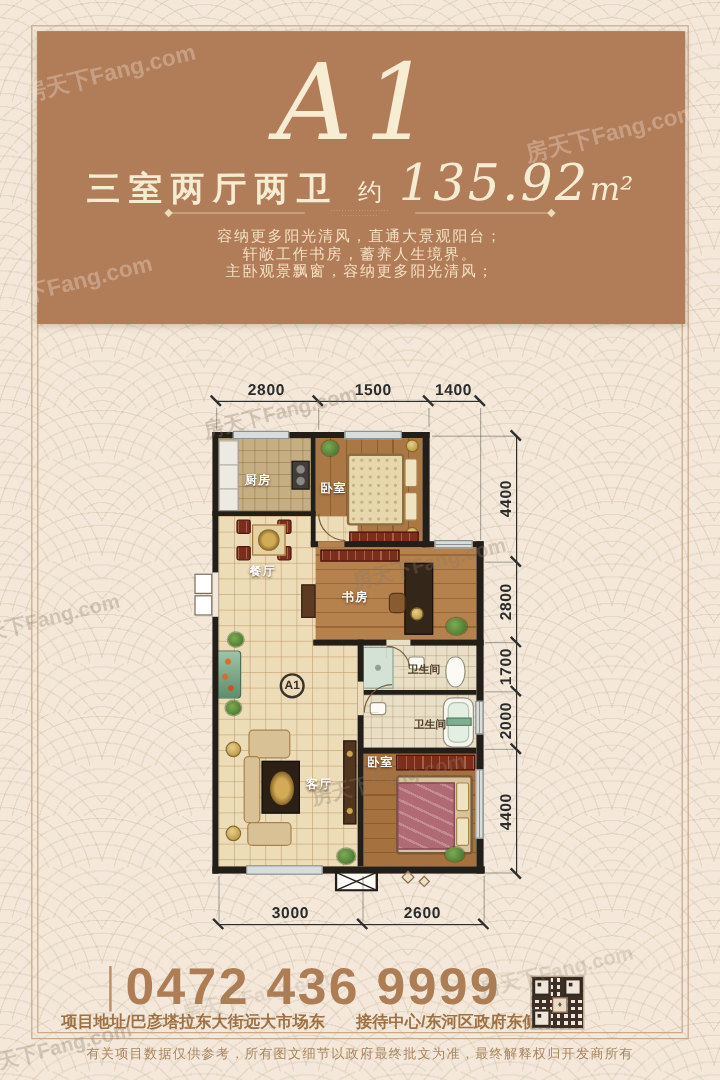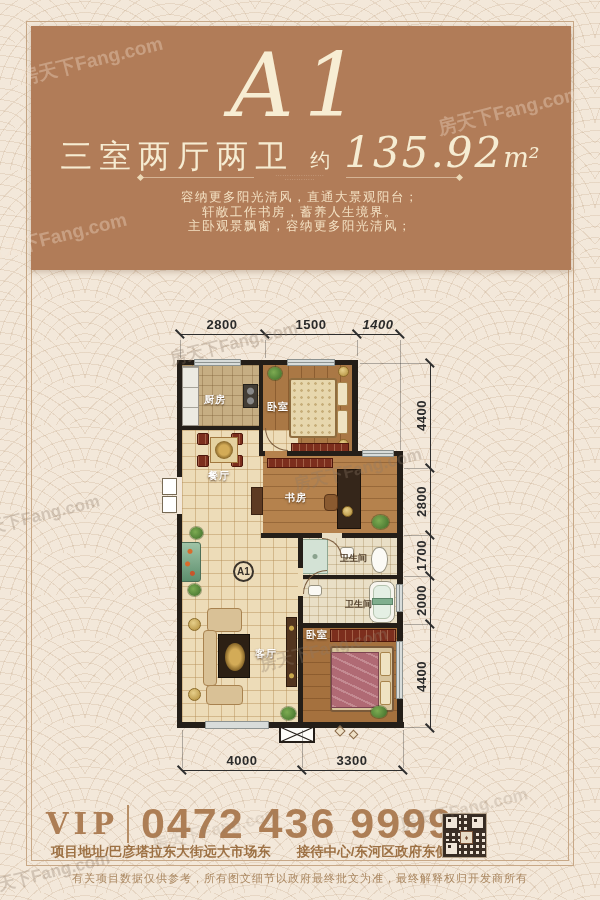--- a/index.html
+++ b/index.html
@@ -14,21 +14,21 @@
       repeating-radial-gradient(circle at 50% 118%, rgba(184,152,118,0) 0 10px, rgba(184,152,118,.22) 10px 11px);
     background-size:170px 85px,170px 85px;background-position:0 0,85px 43px;}
   .frame{border:1px solid #c8a887;}
   
   .panel{left:31px;top:26px;width:540px;height:244px;background:#b17c58;
          box-shadow:0 2px 6px rgba(90,55,25,.25);}
   .title{left:0;top:40px;width:600px;text-align:center;
          font-family:"DejaVu Serif",serif;font-style:italic;font-size:88px;line-height:92px;
          color:#f7edd3;letter-spacing:10px;}
   .subtitle{left:0;top:128px;width:600px;display:flex;justify-content:center;align-items:baseline;color:#f6ecd2;}
-  .sub-rooms{font-size:32px;font-weight:normal;letter-spacing:7px;}
+  .sub-rooms{font-size:28px;font-weight:bold;letter-spacing:7px;}
   .sub-approx{font-size:20px;margin-left:16px;letter-spacing:2px;}
   .sub-num{font-family:"DejaVu Serif",serif;font-style:italic;font-size:42px;letter-spacing:2px;margin-left:12px;}
   .sub-unit{font-family:"DejaVu Serif",serif;font-style:italic;font-size:27px;}
   .divider{left:138px;top:171px;width:324px;height:13px;display:flex;align-items:center;}
   .divline{flex:1;height:1px;background:rgba(242,226,200,.55);}
   .orn{width:5px;height:5px;background:#ecdab8;transform:rotate(45deg);flex:0 0 auto;}
   .dividots{flex:0 0 auto;width:92px;text-align:center;font-size:4px;line-height:4px;
             color:rgba(248,236,216,.8);letter-spacing:1px;overflow:hidden;}
   .desc{left:0;top:190px;width:600px;text-align:center;color:#f3e0c2;
         font-size:12.5px;line-height:14.5px;letter-spacing:1.5px;}
@@ -282,21 +282,21 @@
     <div class="abs dimtick" style="left:174px;top:333px;"></div>
     <div class="abs dimtick" style="left:259px;top:333px;"></div>
     <div class="abs dimtick" style="left:351px;top:333px;"></div>
     <div class="abs dimtick" style="left:394px;top:333px;"></div>
     <div class="abs ext" style="left:180px;top:340px;width:1px;height:18px;"></div>
     <div class="abs ext" style="left:265px;top:340px;width:1px;height:18px;"></div>
     <div class="abs ext" style="left:357px;top:340px;width:1px;height:16px;"></div>
     <div class="abs ext" style="left:400px;top:340px;width:1px;height:110px;"></div>
     <div class="abs dimtxt" style="left:190px;top:317px;width:64px;">2800</div>
     <div class="abs dimtxt" style="left:279px;top:317px;width:64px;">1500</div>
-    <div class="abs dimtxt" style="left:346px;top:317px;width:64px;font-style:italic;">1400</div>
+    <div class="abs dimtxt" style="left:346px;top:317px;width:64px;">1400</div>
 
     <div class="abs dimline" style="left:430px;top:363px;width:1px;height:365px;"></div>
     <div class="abs dimtick" style="left:424px;top:362px;"></div>
     <div class="abs dimtick" style="left:424px;top:467px;"></div>
     <div class="abs dimtick" style="left:424px;top:534px;"></div>
     <div class="abs dimtick" style="left:424px;top:575px;"></div>
     <div class="abs dimtick" style="left:424px;top:623px;"></div>
     <div class="abs dimtick" style="left:424px;top:727px;"></div>
     <div class="abs ext" style="left:360px;top:363px;width:68px;height:1px;"></div>
     <div class="abs ext" style="left:404px;top:468px;width:24px;height:1px;"></div>
@@ -310,27 +310,26 @@
     <div class="abs dimtxt dimtxt-v" style="left:397px;top:593px;width:48px;">2000</div>
     <div class="abs dimtxt dimtxt-v" style="left:397px;top:669px;width:48px;">4400</div>
 
     <div class="abs dimline" style="left:182px;top:770px;width:221px;height:1px;"></div>
     <div class="abs dimtick" style="left:176px;top:769px;"></div>
     <div class="abs dimtick" style="left:296px;top:769px;"></div>
     <div class="abs dimtick" style="left:397px;top:769px;"></div>
     <div class="abs ext" style="left:182px;top:730px;width:1px;height:38px;"></div>
     <div class="abs ext" style="left:302px;top:730px;width:1px;height:38px;"></div>
     <div class="abs ext" style="left:403px;top:730px;width:1px;height:38px;"></div>
-    <div class="abs dimtxt" style="left:210px;top:753px;width:64px;">4000</div>
-    <div class="abs dimtxt" style="left:320px;top:753px;width:64px;">3300</div>
+    <div class="abs dimtxt" style="left:210px;top:753px;width:64px;">3000</div>
+    <div class="abs dimtxt" style="left:320px;top:753px;width:64px;">2600</div>
   </div>
 
   <div class="grp">
     <div class="abs vip-row">
-      <span class="vip-word">VIP</span>
       <span class="vip-sep"></span>
       <span class="phone">0472 436 9999</span>
     </div>
     <div class="abs addr-row">
       <span>项目地址/巴彦塔拉东大街远大市场东</span><span class="addr-gap"></span><span>接待中心/东河区政府东侧</span>
     </div>
     <div class="abs qr">
       <div class="qr-f" style="left:1px;top:1px;"></div>
       <div class="qr-f" style="right:1px;top:1px;"></div>
       <div class="qr-f" style="left:1px;bottom:1px;"></div>

